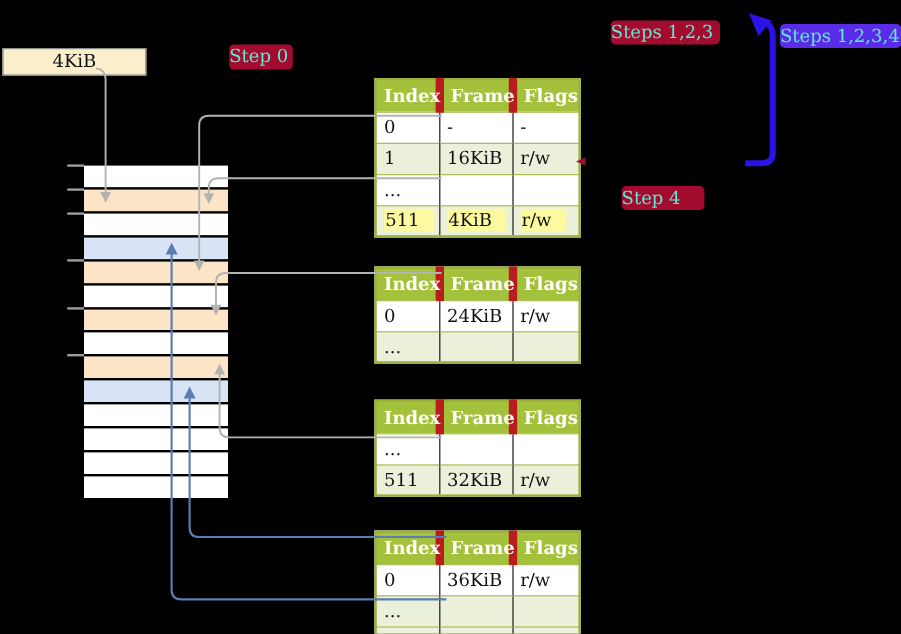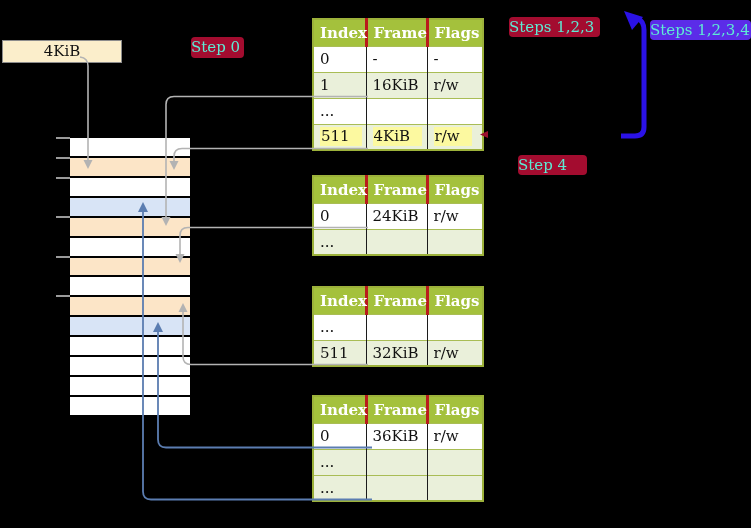--- a/index.html
+++ b/index.html
@@ -47,27 +47,28 @@
   }
 
   
   table.pt{
     position:absolute;left:312px;width:170px;
     border-collapse:collapse;table-layout:fixed;
     background:#fff;
     border:2px solid #9cb13a;
     font-size:15px;color:#111;
     z-index:2;
+    margin-top:47px;
   }
   table.pt th{
     background:#a4c13c;color:#fff;font-weight:bold;
     height:27px;box-sizing:border-box;
     padding:0 0 0 6px;text-align:left;font-size:15px;
   }
-  table.pt th + th{border-left:3px solid #b91c1c;}
+  table.pt th + th{border-left:7px solid #b91c1c;}
   table.pt td{
     height:26px;box-sizing:border-box;
     padding:0 0 0 6px;text-align:left;
     border-top:1px solid #a9bd55;
   }
   table.pt td + td{border-left:1px solid #1c1c1c;}
   table.pt tr.alt td{background:#eaf0da;}
   .hl{background:#fcf9a0;display:inline-block;padding:0 12px 1px 1px;}
 
   svg.overlay{

